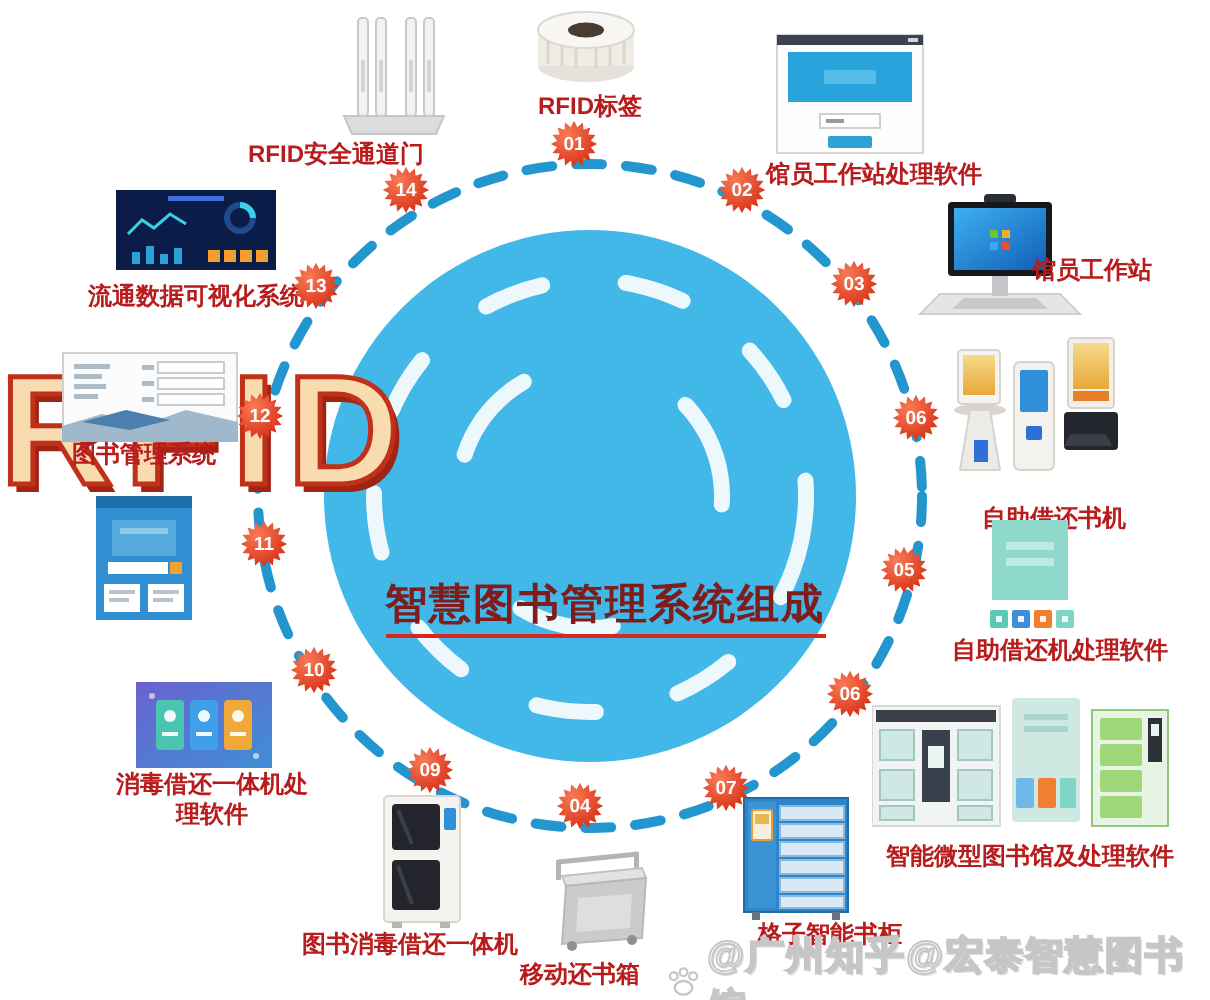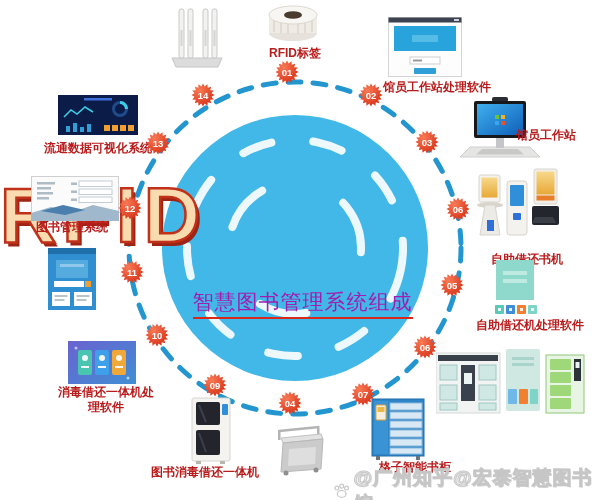--- a/index.html
+++ b/index.html
@@ -9,21 +9,21 @@
   
   #outer-ring{position:absolute;left:0;top:0;z-index:0;}
   #disc{position:absolute;left:162px;top:115px;width:266px;height:266px;border-radius:50%;
         background:#41b8e8;z-index:1;}
   #disc-decor{position:absolute;left:0;top:0;}
   #rfid-title{position:absolute;left:0;top:176px;width:100%;z-index:2;
       font-size:78px;font-weight:800;letter-spacing:6px;line-height:1;
       color:#f8dcb0;-webkit-text-stroke:2.5px #c13018;
       text-shadow:3px 4px 0 #9e2415;}
   #subtitle-wrap{position:absolute;left:0;top:288px;width:100%;text-align:center;z-index:2;}
-  #subtitle{display:inline-block;font-size:21px;font-weight:normal;color:#a21caf;
+  #subtitle{display:inline-block;font-size:21px;font-weight:bold;color:#7f1d1d;
       letter-spacing:1px;border-bottom:2.5px solid #d8281c;padding-bottom:1px;}
   
   .badge{position:absolute;width:24px;height:24px;z-index:5;}
   .badge svg{position:absolute;left:0;top:0;width:24px;height:24px;}
   .badge i{position:absolute;left:0;top:0;right:0;bottom:0;display:flex;align-items:center;
       justify-content:center;font-style:normal;font-weight:bold;font-size:9.5px;color:#fff;}
   .b01{left:275px;top:60px}.b02{left:359px;top:83px}.b03{left:415px;top:130px}
   .b04{left:446px;top:197px}.b05{left:440px;top:273px}.b06{left:413px;top:335px}
   .b07{left:351px;top:382px}.b08{left:278px;top:391px}.b09{left:203px;top:373px}
   .b10{left:145px;top:323px}.b11{left:120px;top:260px}.b12{left:118px;top:196px}
@@ -206,20 +206,21 @@
       <g fill="#9fd878">
         <rect x="114" y="10" width="21" height="11" rx="1"></rect>
           <rect x="114" y="23" width="21" height="11" rx="1"></rect>
         <rect x="114" y="36" width="21" height="11" rx="1"></rect>
           <rect x="114" y="49" width="21" height="11" rx="1"></rect>
       </g>
       <rect x="138" y="10" width="7" height="22" fill="#2d3138"></rect>
       <rect x="139.5" y="13" width="4" height="6" fill="#e8f4f2"></rect>
     </svg>
   </figure>
+  <div class="lbl lb06">智能微型图书馆及处理软件</div>
 
   <figure class="item ic07">
     <svg width="64" height="66" viewBox="0 0 64 66">
       <rect x="6" y="2" width="52" height="57" fill="#2e86c8" stroke="#1f6aa8"></rect>
       <rect x="8" y="4" width="14" height="53" fill="#3a94d4"></rect>
       <rect x="10" y="8" width="10" height="15" rx="1" fill="#f5efdf" stroke="#e8a030"></rect>
       <rect x="11.5" y="10" width="7" height="5" fill="#e8b84a"></rect>
       <g fill="#d8e8f4" stroke="#88b8dc">
         <rect x="24" y="6" width="32" height="7"></rect>
           <rect x="24" y="15" width="32" height="7"></rect>
@@ -239,20 +240,21 @@
       <line x1="7" y1="7" x2="47" y2="3" stroke="#b4b4b4" stroke-width="2.5"></line>
       <rect x="6" y="6" width="2.5" height="10" fill="#b4b4b4"></rect>
       <rect x="45" y="2" width="2.5" height="10" fill="#b4b4b4"></rect>
       <polygon points="9,14 49,10 51,15 11,19" fill="#e2e2e2" stroke="#c2c2c2"></polygon>
       <polygon points="11,19 51,15 49,45 9,48" fill="#cbcbcb" stroke="#b8b8b8"></polygon>
       <polygon points="17,25 44,23 43,40 16,42" fill="#dedede"></polygon>
       <circle cx="14" cy="49" r="2.5" fill="#8f8f8f"></circle>
       <circle cx="44" cy="46" r="2.5" fill="#8f8f8f"></circle>
     </svg>
   </figure>
+  <div class="lbl lb08">移动还书箱</div>
 
   <figure class="item ic09">
     <svg width="52" height="70" viewBox="0 0 52 70">
       <rect x="8" y="2" width="38" height="63" rx="2" fill="#f4f3f0" stroke="#d8d5cf"></rect>
       <rect x="12" y="6" width="24" height="23" rx="2" fill="#23242c"></rect>
       <rect x="12" y="34" width="24" height="25" rx="2" fill="#23242c"></rect>
       <line x1="15" y1="9" x2="22" y2="26" stroke="#3c3f4c" stroke-width="2"></line>
       <line x1="15" y1="37" x2="22" y2="56" stroke="#3c3f4c" stroke-width="2"></line>
       <rect x="38" y="8" width="6" height="11" rx="1" fill="#2f8fd8"></rect>
       <rect x="12" y="65" width="5" height="3" fill="#b8b5ae"></rect>
@@ -356,20 +358,21 @@
         <rect x="44" y="3" width="5" height="49" rx="2"></rect>
       </g>
       <g fill="#d4d4d2">
         <rect x="12.5" y="24" width="2" height="16"></rect>
           <rect x="21.5" y="24" width="2" height="16"></rect>
         <rect x="36.5" y="24" width="2" height="16"></rect>
           <rect x="45.5" y="24" width="2" height="16"></rect>
       </g>
     </svg>
   </figure>
+  <div class="lbl lb14">RFID安全通道门</div>
 
   <span class="badge b01">
       <svg class="burst" viewBox="0 0 24 24">
         <polygon fill="url(#bgrad)" points="23.60,12.00 20.43,13.68 22.72,16.44 19.15,16.78 20.20,20.20 16.78,19.15 16.44,22.72 13.68,20.43 12.00,23.60 10.32,20.43 7.56,22.72 7.22,19.15 3.80,20.20 4.85,16.78 1.28,16.44 3.57,13.68 0.40,12.00 3.57,10.32 1.28,7.56 4.85,7.22 3.80,3.80 7.22,4.85 7.56,1.28 10.32,3.57 12.00,0.40 13.68,3.57 16.44,1.28 16.78,4.85 20.20,3.80 19.15,7.22 22.72,7.56 20.43,10.32"></polygon>
       </svg>
       <i>01</i>
     </span>
   <span class="badge b02">
       <svg class="burst" viewBox="0 0 24 24">
         <polygon fill="url(#bgrad)" points="23.60,12.00 20.43,13.68 22.72,16.44 19.15,16.78 20.20,20.20 16.78,19.15 16.44,22.72 13.68,20.43 12.00,23.60 10.32,20.43 7.56,22.72 7.22,19.15 3.80,20.20 4.85,16.78 1.28,16.44 3.57,13.68 0.40,12.00 3.57,10.32 1.28,7.56 4.85,7.22 3.80,3.80 7.22,4.85 7.56,1.28 10.32,3.57 12.00,0.40 13.68,3.57 16.44,1.28 16.78,4.85 20.20,3.80 19.15,7.22 22.72,7.56 20.43,10.32"></polygon>

